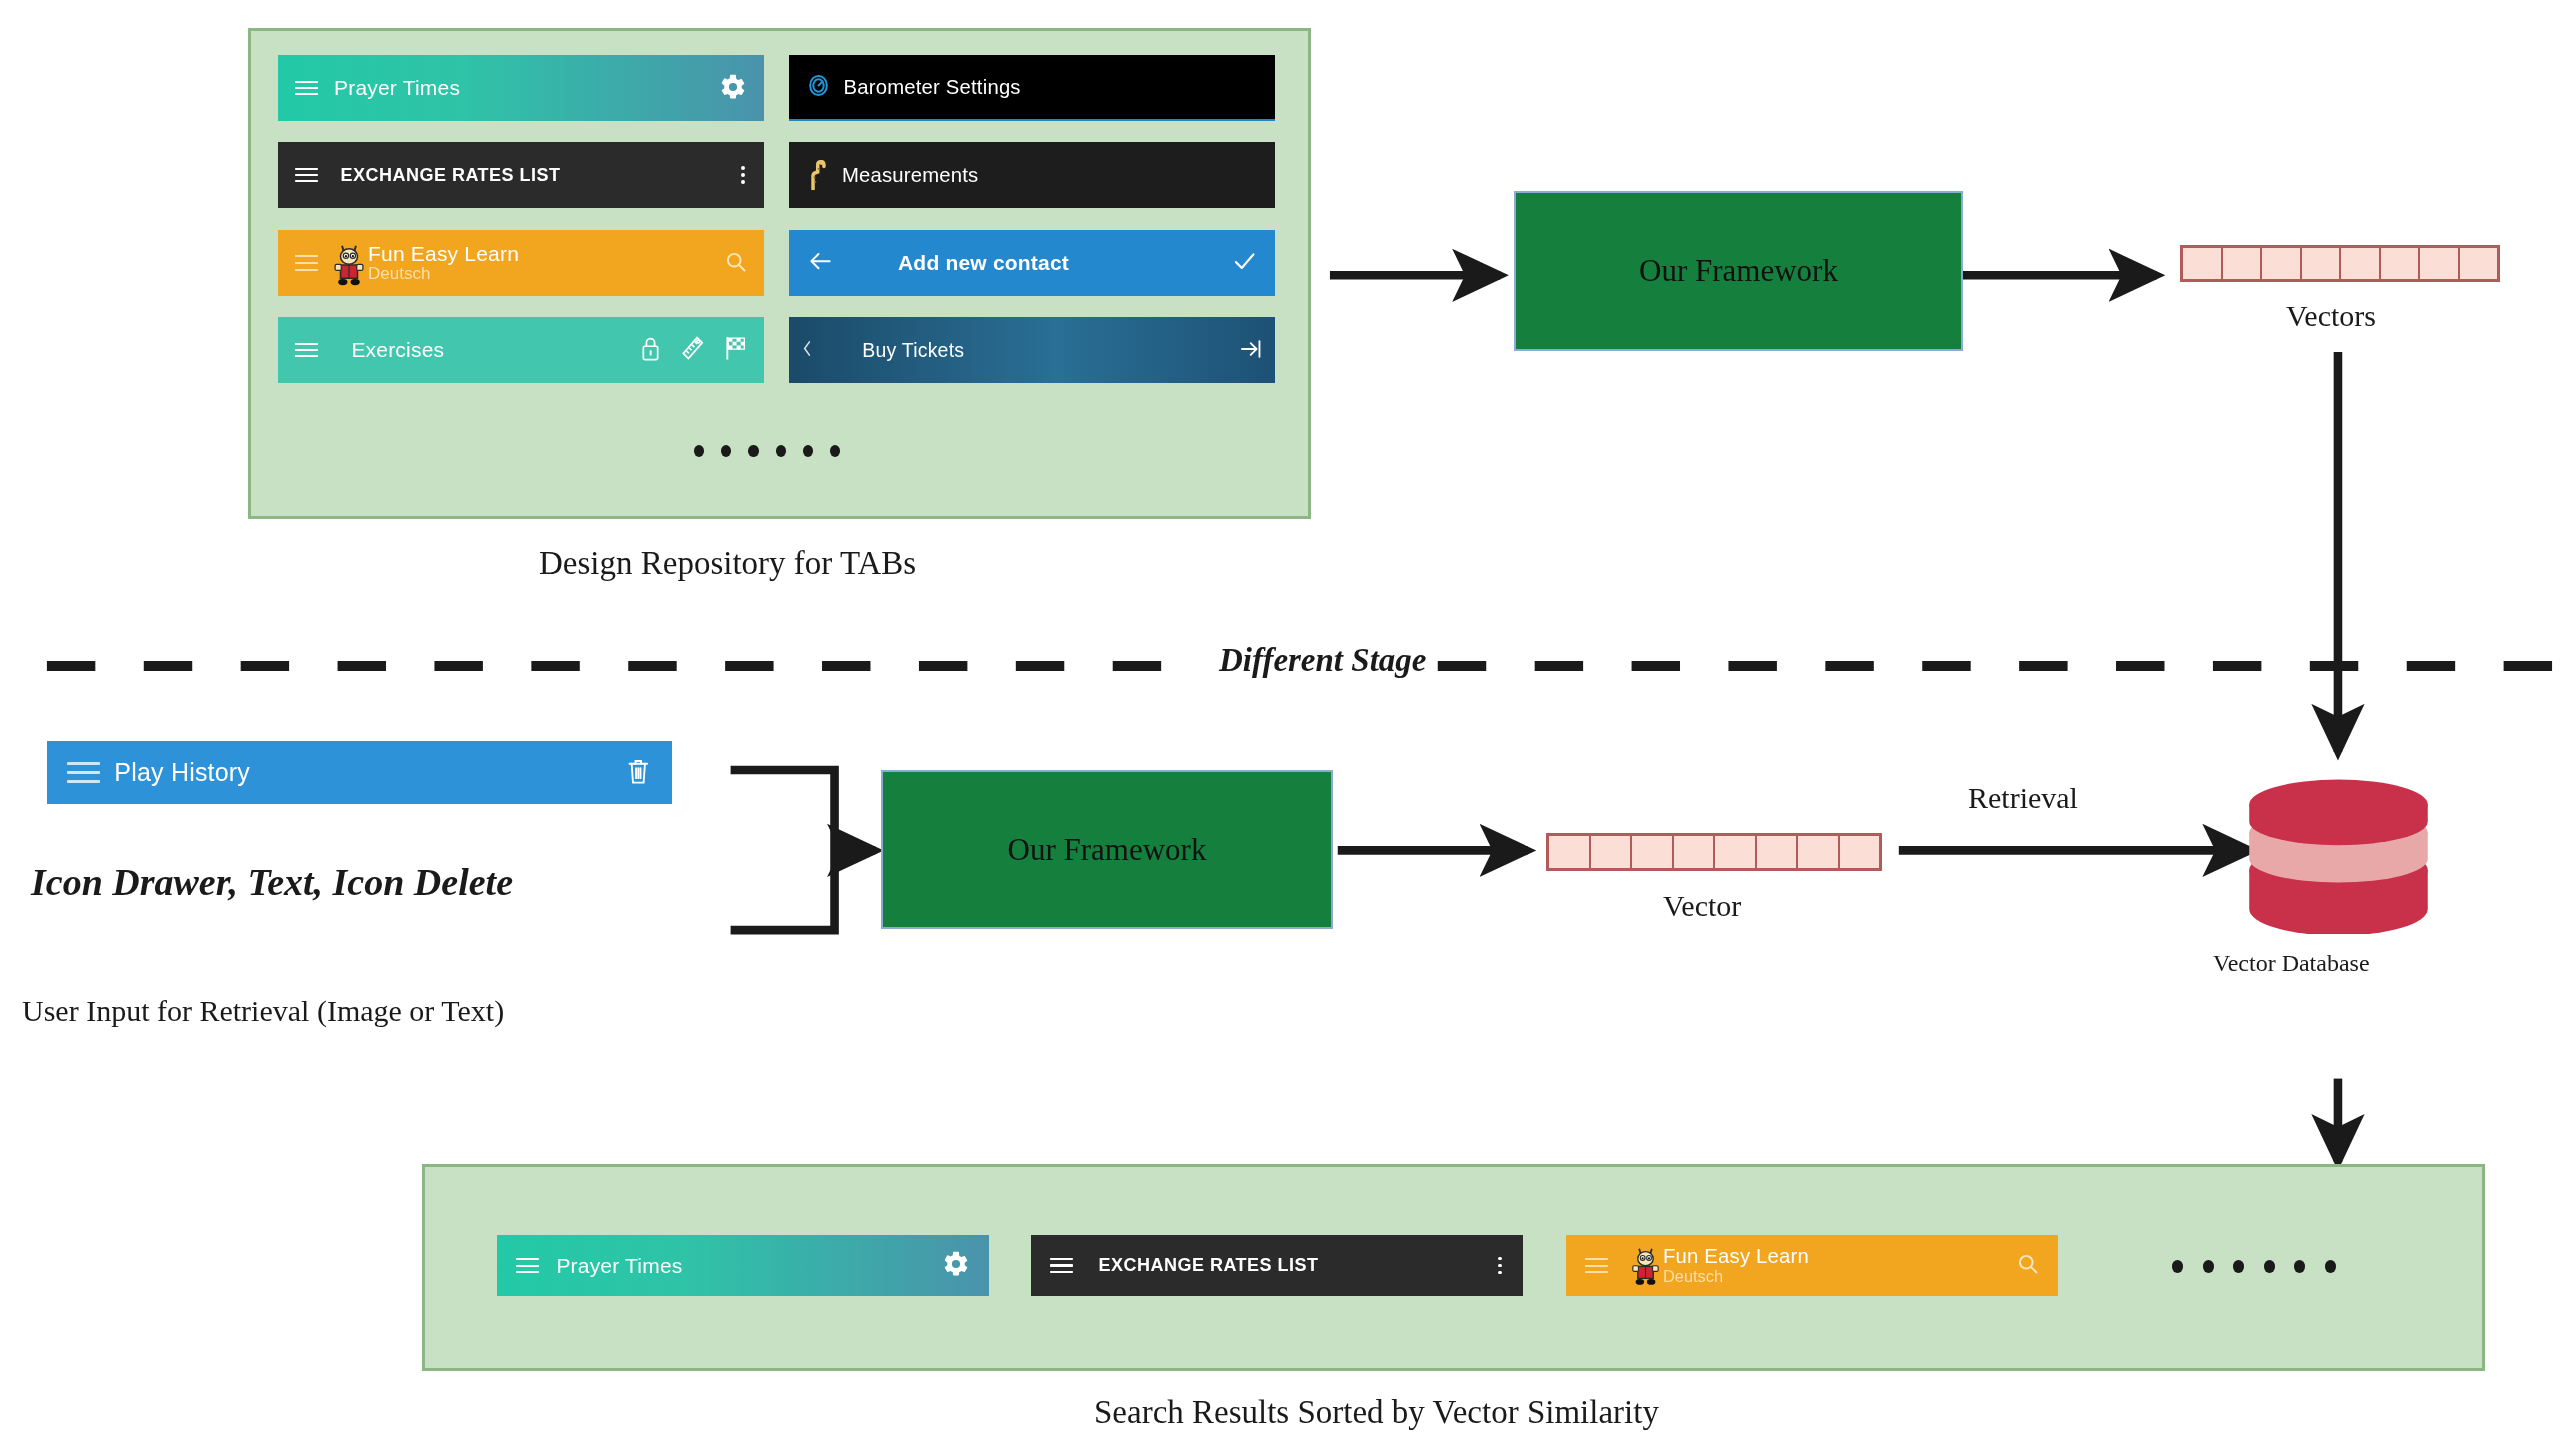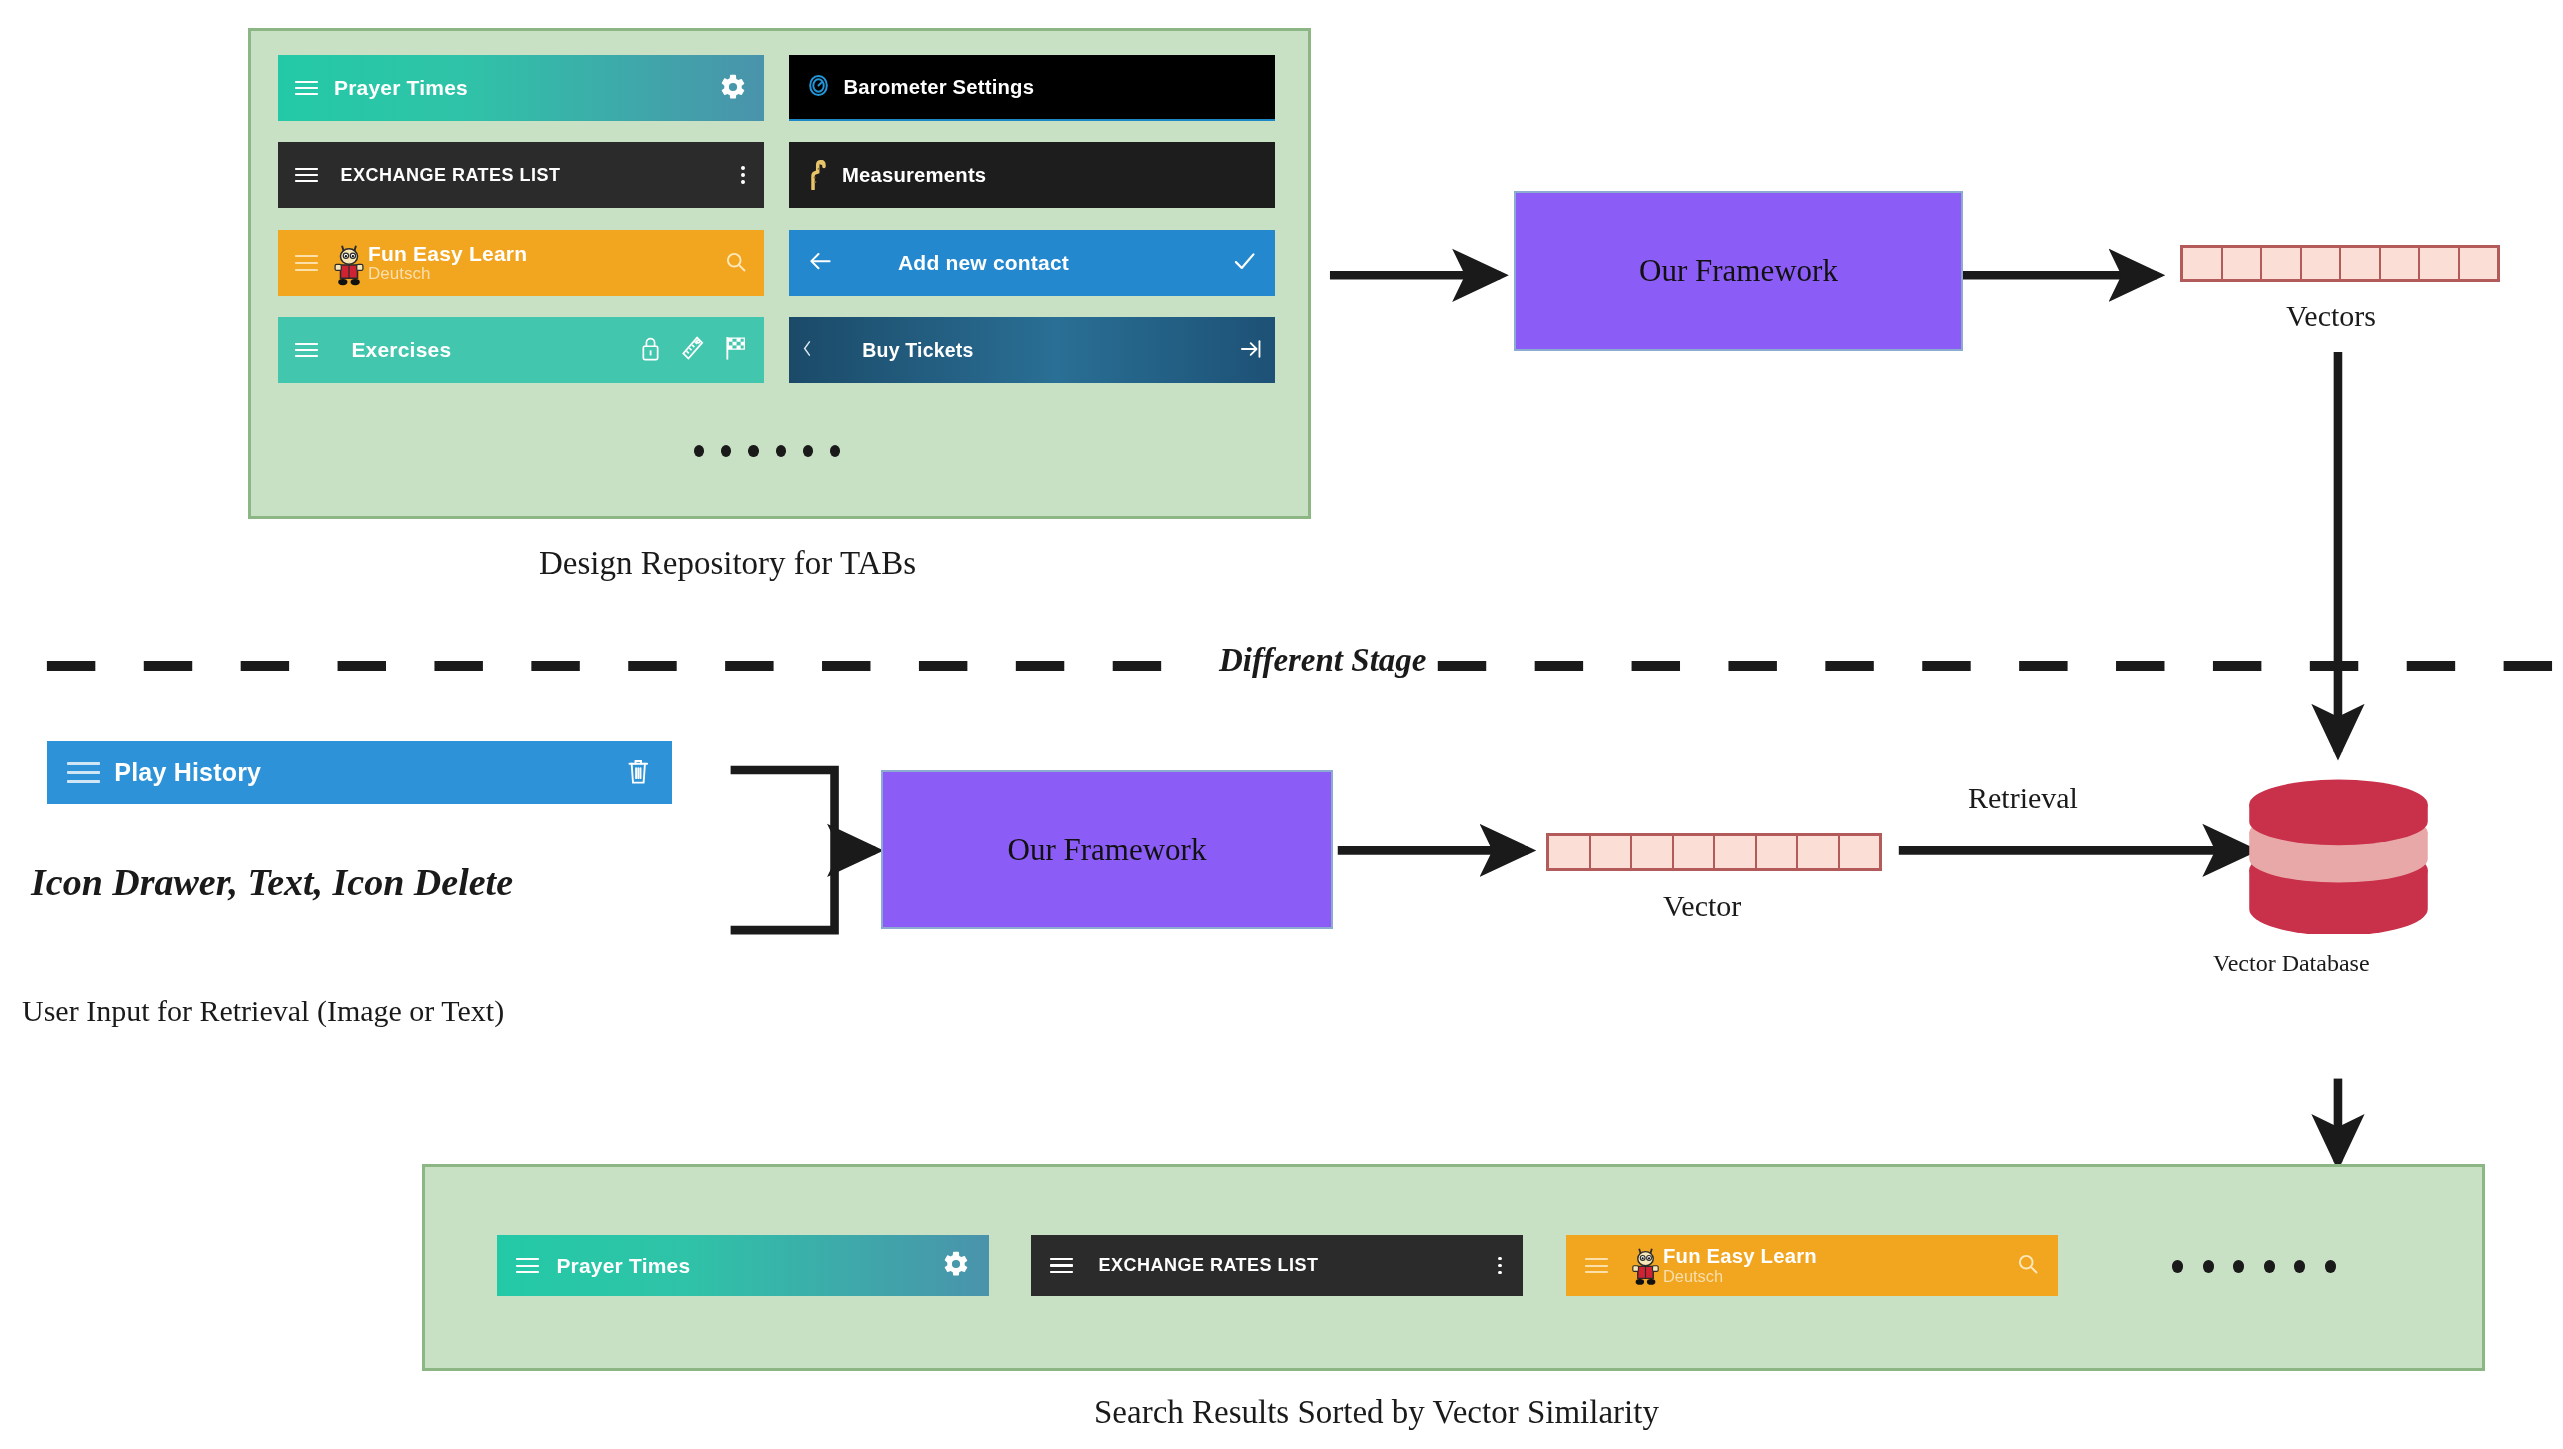--- a/index.html
+++ b/index.html
@@ -26,21 +26,21 @@
     position: absolute;
     display: flex;
     align-items: center;
     box-sizing: border-box;
     font-family: "Liberation Sans", sans-serif;
     color: #ffffff;
     overflow: hidden;
   }
   .appbar .ab-title {
     font-size: 21px;
-    font-weight: 700;
+    font-weight: 400;
     white-space: nowrap;
     letter-spacing: 0.2px;
   }
 
   
   .hamburger {
     display: inline-block;
     width: 23.4px;
     flex: 0 0 23.4px;
   }
@@ -88,21 +88,21 @@
   
   .dots { display: flex; align-items: center; }
   .dots i {
     display: block;
     background: #1a1a1a;
     border-radius: 50%;
   }
 
   
   .fw-box {
-    background: #8b5cf6;
+    background: #15803d;
     border: 2.3px solid #8bacd0;
     box-sizing: border-box;
     display: flex;
     align-items: center;
     justify-content: center;
     color: #111;
   }
   .fw-box span { font-size: 31px; }
 
   

